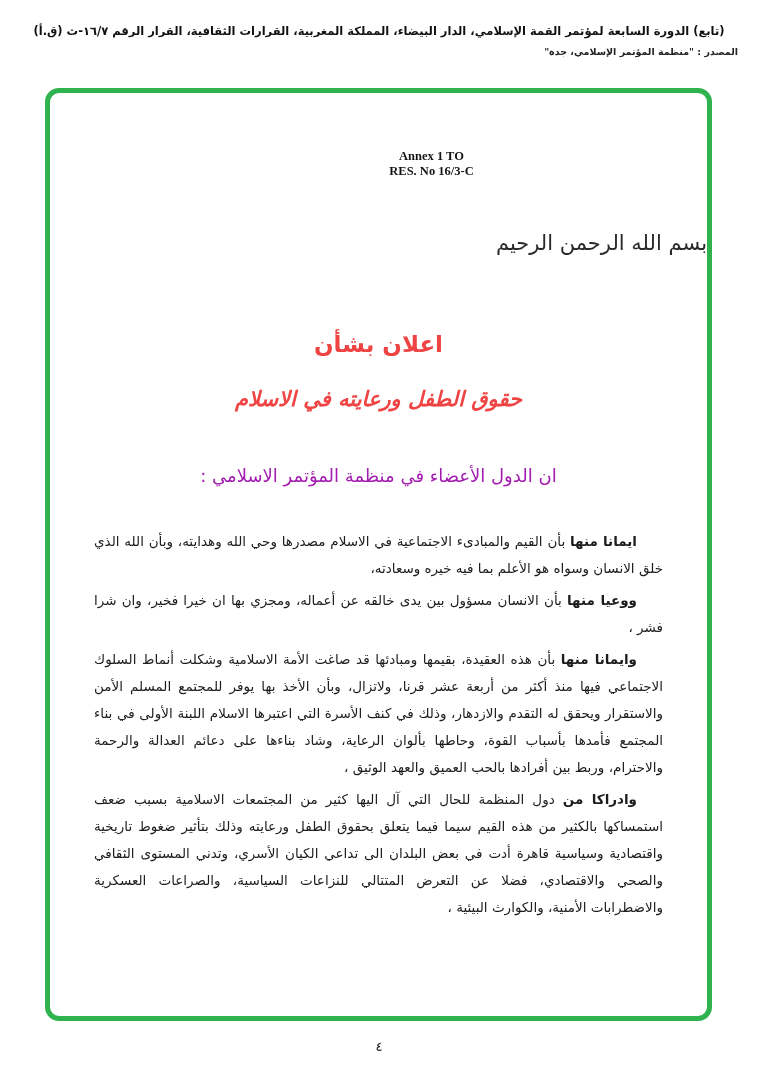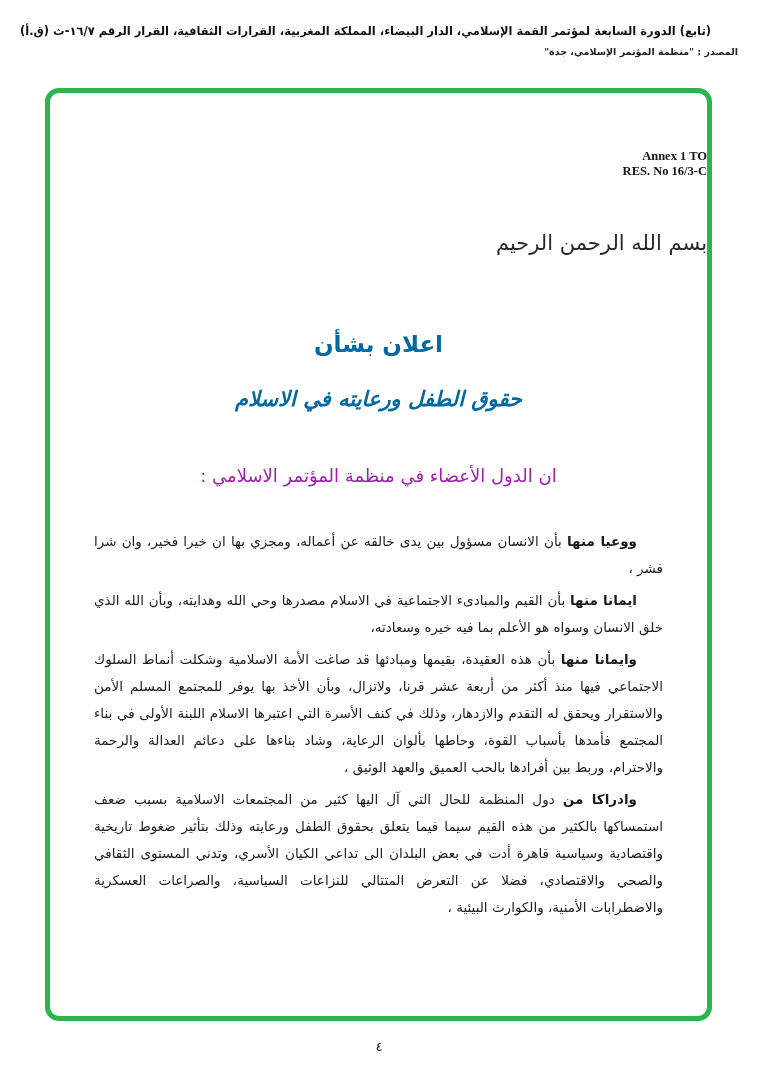--- a/index.html
+++ b/index.html
@@ -15,21 +15,21 @@
   }
 
   
   .doc-header {
     padding: 24px 20px 0 20px;
     direction: rtl;
   }
   .doc-header .line1 {
     font-size: 11.5px;
     font-weight: bold;
-    text-align: left;
+    text-align: center;
     color: #111;
   }
   .doc-header .line2 {
     font-size: 9.5px;
     font-weight: bold;
     text-align: right;
     margin-top: 8px;
     color: #222;
   }
 
@@ -47,39 +47,39 @@
 
   
   .annex {
     margin: 56px 0 0 106px;
     font-family: "Liberation Serif", serif;
     font-weight: bold;
     font-size: 12.5px;
     line-height: 15px;
     color: #151515;
     direction: ltr;
-    text-align: right;
+    text-align: center;
   }
 
   
   .bismillah {
     margin-top: 52px;
     text-align: right;
     direction: rtl;
     font-size: 21px;
     color: #2a2a2a;
   }
 
   
   .title-block {
     margin-top: 76px;
     text-align: center;
     direction: rtl;
     font-weight: bold;
-    color: #0369a1;
+    color: #ef4444;
   }
   .title-line1 { font-size: 23px; }
   .title-line2 { font-size: 21px; margin-top: 30px; font-style: italic; }
 
   
   .opening {
     margin-top: 54px;
     text-align: center;
     direction: rtl;
     font-size: 18px;
@@ -130,23 +130,23 @@
   <div class="bismillah">بسم الله الرحمن الرحيم</div>
 
   <div class="title-block">
     <div class="title-line1">اعلان بشأن</div>
     <div class="title-line2">حقوق الطفل ورعايته في الاسلام</div>
   </div>
 
   <div class="opening">ان الدول الأعضاء في منظمة المؤتمر الاسلامي :</div>
 
   <div class="body-text">
+    <p><span class="lead">ايمانا منها</span> <span>بأن القيم والمبادىء الاجتماعية في الاسلام مصدرها وحي الله وهدايته، وبأن الله الذي خلق الانسان وسواه هو الأعلم بما فيه خيره وسعادته،</span></p>
+
     <p><span class="lead">ووعيا منها</span> <span>بأن الانسان مسؤول بين يدى خالقه عن أعماله، ومجزي بها ان خيرا فخير، وان شرا فشر ،</span></p>
-
-    <p><span class="lead">ايمانا منها</span> <span>بأن القيم والمبادىء الاجتماعية في الاسلام مصدرها وحي الله وهدايته، وبأن الله الذي خلق الانسان وسواه هو الأعلم بما فيه خيره وسعادته،</span></p>
 
     <p><span class="lead">وايمانا منها</span> <span>بأن هذه العقيدة، بقيمها ومبادئها قد صاغت الأمة الاسلامية وشكلت أنماط السلوك الاجتماعي فيها منذ أكثر من أربعة عشر قرنا، ولاتزال، وبأن الأخذ بها يوفر للمجتمع المسلم الأمن والاستقرار ويحقق له التقدم والازدهار، وذلك في كنف الأسرة التي اعتبرها الاسلام اللبنة الأولى في بناء المجتمع فأمدها بأسباب القوة، وحاطها بألوان الرعاية، وشاد بناءها على دعائم العدالة والرحمة والاحترام، وربط بين أفرادها بالحب العميق والعهد الوثيق ،</span></p>
 
     <p><span class="lead">وادراكا من</span> <span>دول المنظمة للحال التي آل اليها كثير من المجتمعات الاسلامية بسبب ضعف استمساكها بالكثير من هذه القيم سيما فيما يتعلق بحقوق الطفل ورعايته وذلك بتأثير ضغوط تاريخية واقتصادية وسياسية قاهرة أدت في بعض البلدان الى تداعي الكيان الأسري، وتدني المستوى الثقافي والصحي والاقتصادي، فضلا عن التعرض المتتالي للنزاعات السياسية، والصراعات العسكرية والاضطرابات الأمنية، والكوارث البيئية ،</span></p>
   </div>
 
 </div>
 
 <div class="page-number">٤</div>
 

